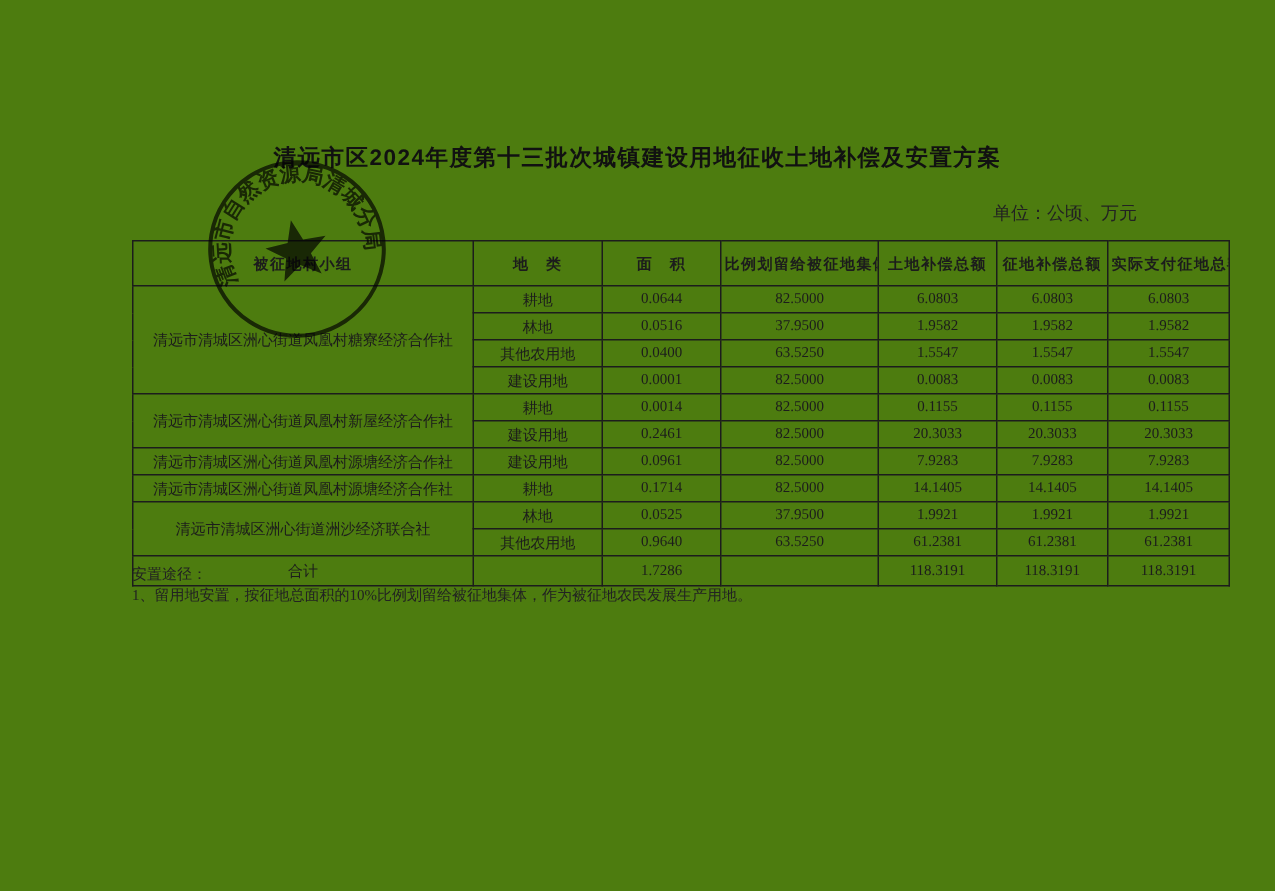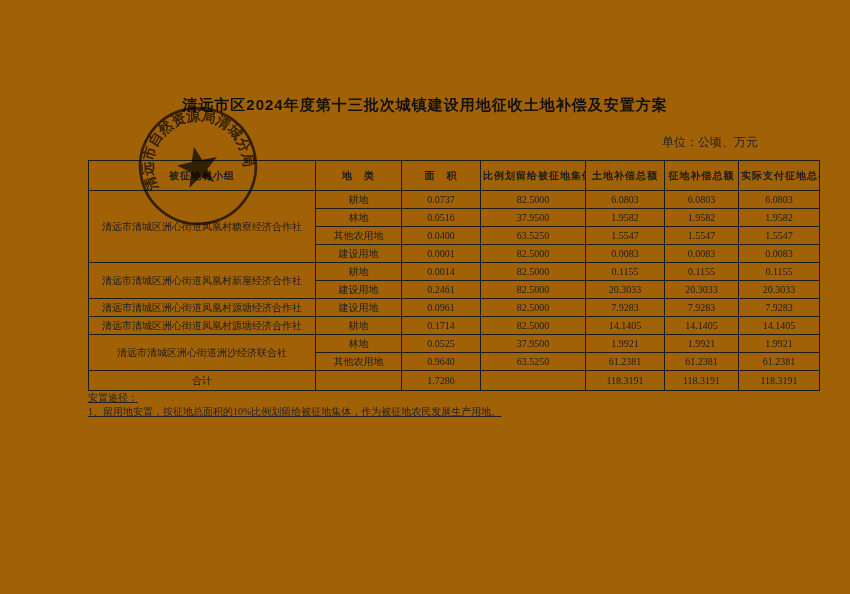--- a/index.html
+++ b/index.html
@@ -2,21 +2,21 @@
 <html><head>
 <meta charset="utf-8">
 <style>
   * { margin: 0; padding: 0; box-sizing: border-box; }
   html, body { background: #e8e8e8; }
   #page {
     position: relative;
     width: 850px;
     height: 594px;
     margin: 0 auto;
-    background: #a16207;
+    background: #4d7c0f;
     font-family: "Liberation Serif", serif;
     color: #1c1c1c;
     overflow: hidden;
   }
   .doc-title {
     position: absolute;
     top: 96px;
     left: 0;
     width: 100%;
     text-align: center;
@@ -53,26 +53,25 @@
     white-space: nowrap;
   }
   table.comp-table { border: 1.5px solid #111; }
   table.comp-table thead tr { height: 30px; }
   table.comp-table tbody tr { height: 18px; }
   table.comp-table th { font-weight: bold; font-size: 10px; letter-spacing: 1px; }
   td.village { font-size: 10px; letter-spacing: 0; white-space: nowrap; }
   tr.total-row td { height: 20px; }
   .notes {
     position: absolute;
-    top: 391px;
+    top: 377px;
     left: 88px;
     font-size: 10px;
     line-height: 14px;
     color: #222;
-    text-decoration: underline;
   }
   .stamp {
     position: absolute;
     top: 104px;
     left: 136px;
     width: 124px;
     height: 124px;
     transform: rotate(-12deg);
     opacity: 0.82;
     mix-blend-mode: multiply;
@@ -106,21 +105,21 @@
           <th>比例划留给被征地集体</th>
           <th>土地补偿总额</th>
           <th>征地补偿总额</th>
           <th>实际支付征地总额</th>
         </tr>
     </thead>
     <tbody id="table-body">
         <tr>
           <td rowspan="4" class="village">清远市清城区洲心街道凤凰村糖寮经济合作社</td>
           <td>耕地</td>
-          <td>0.0737</td>
+          <td>0.0644</td>
           <td>82.5000</td>
           <td>6.0803</td>
           <td>6.0803</td>
           <td>6.0803</td>
         </tr>
         <tr>
           <td>林地</td>
           <td>0.0516</td>
           <td>37.9500</td>
           <td>1.9582</td>

